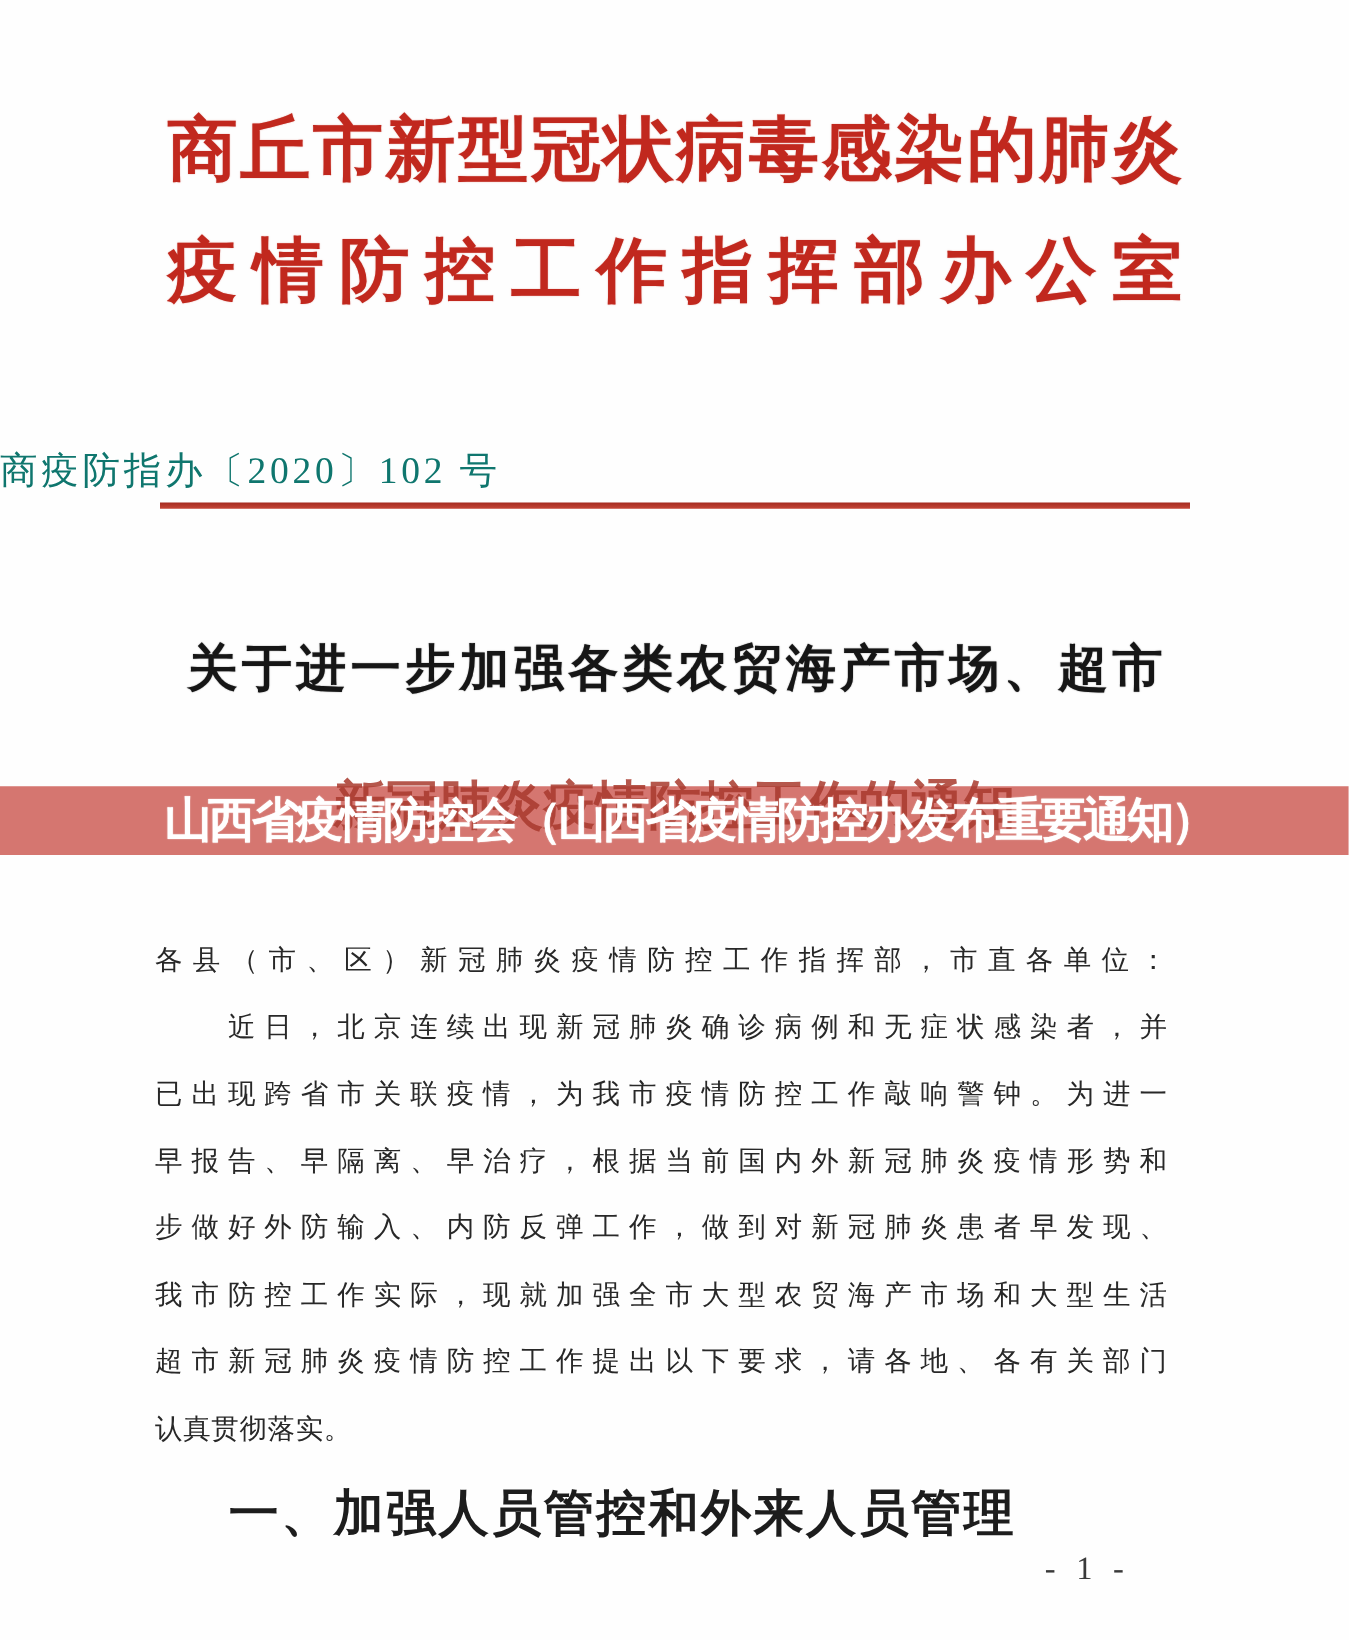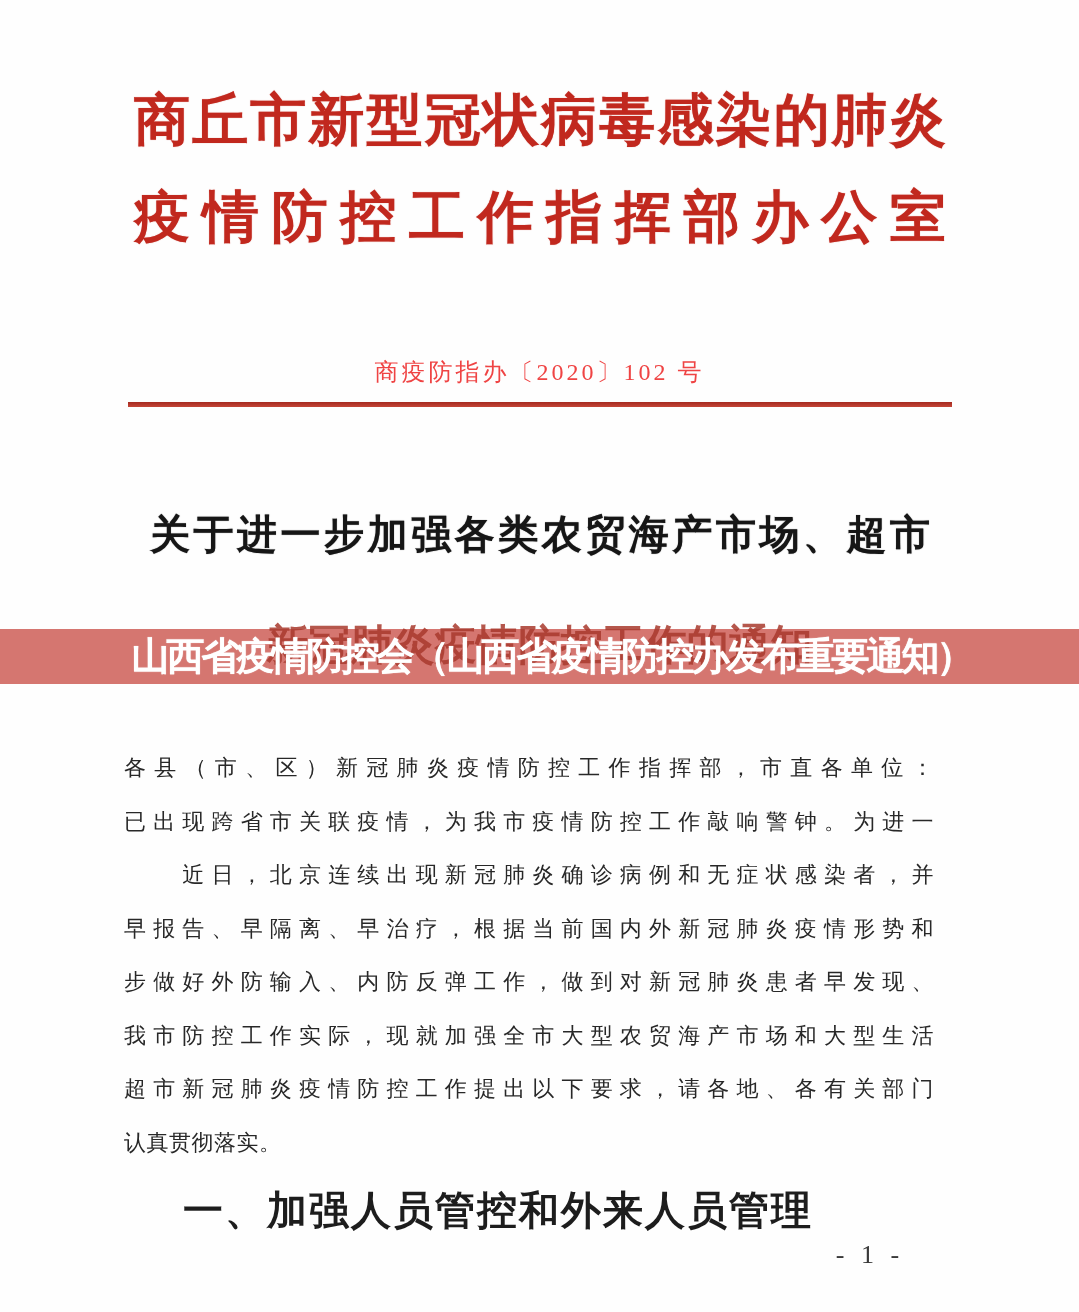--- a/index.html
+++ b/index.html
@@ -26,23 +26,22 @@
   .agency-line {
     display: block; width: 100%;
     line-height: 64px; height: 64px;
     text-align: justify; text-align-last: justify;
   }
   .agency-line + .agency-line { margin-top: 33px; }
 
   
   .doc-number {
     position: absolute; top: 356px; left: 0; width: 1079px;
-    text-align: center;
-    font-size: 24px; letter-spacing: 3px;
-    color: #ef4444;
+    font-size: 30px; letter-spacing: 3px;
+    color: #0f766e;
   }
 
   
   .red-rule {
     position: absolute; top: 402px; left: 128px;
     width: 824px; height: 5px;
     background: linear-gradient(#a52a20, #c44638);
   }
 
   
@@ -136,22 +135,22 @@
     <span class="notice-line">关于进一步加强各类农贸海产市场、超市</span>
   </div>
 
   <div class="notice-line3">新冠肺炎疫情防控工作的通知</div>
 
   <div class="overlay-banner"></div>
   <div class="overlay-text">山西省疫情防控会（山西省疫情防控办发布重要通知）</div>
 
   <div class="body-text">
     <span class="bline">各县（市、区）新冠肺炎疫情防控工作指挥部，市直各单位：</span>
+    <span class="bline">　　近日，北京连续出现新冠肺炎确诊病例和无症状感染者，并</span>
     <span class="bline">已出现跨省市关联疫情，为我市疫情防控工作敲响警钟。为进一</span>
-    <span class="bline">　　近日，北京连续出现新冠肺炎确诊病例和无症状感染者，并</span>
     <span class="bline">早报告、早隔离、早治疗，根据当前国内外新冠肺炎疫情形势和</span>
     <span class="bline">步做好外防输入、内防反弹工作，做到对新冠肺炎患者早发现、</span>
     <span class="bline">我市防控工作实际，现就加强全市大型农贸海产市场和大型生活</span>
     <span class="bline">超市新冠肺炎疫情防控工作提出以下要求，请各地、各有关部门</span>
     <span class="bline short">认真贯彻落实。</span>
   </div>
 
   <div class="section-heading">一、加强人员管控和外来人员管理</div>
 
   <div class="page-number">- 1 -</div>

